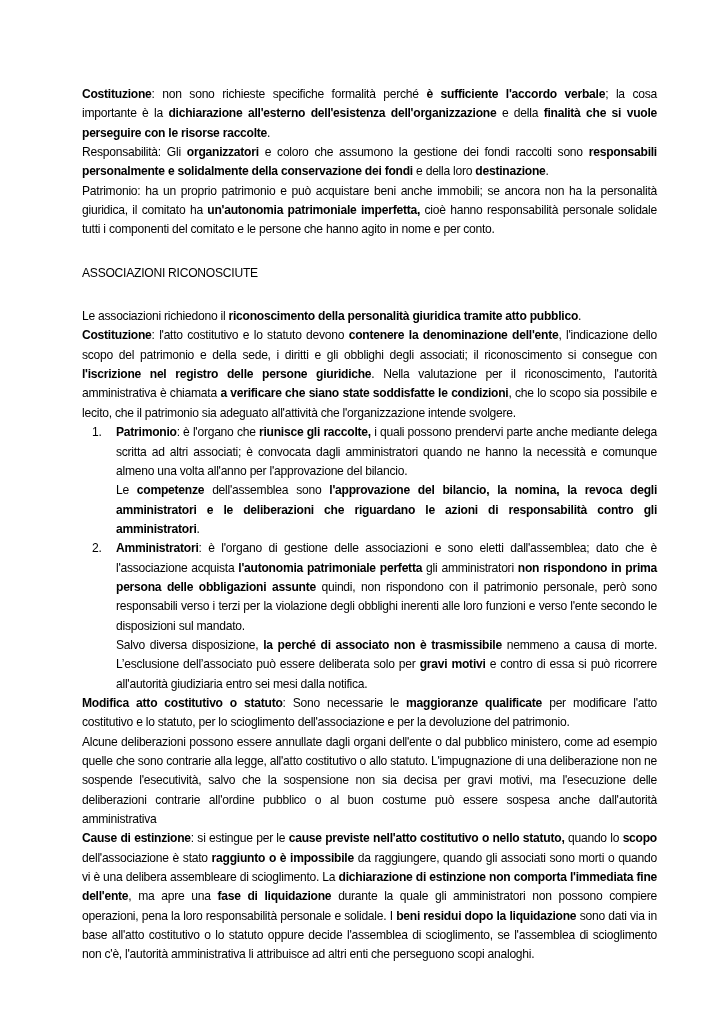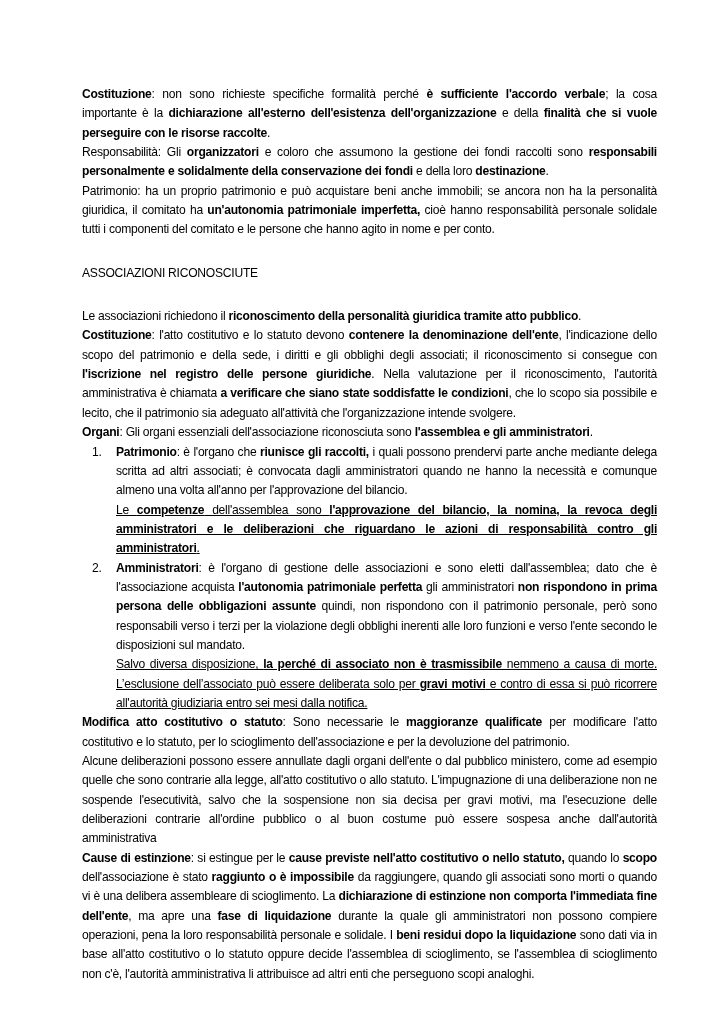--- a/index.html
+++ b/index.html
@@ -8,38 +8,37 @@
     position:absolute; left:82px; top:85px; width:575px;
     font-family:"Liberation Sans", sans-serif;
     font-size:12.1px; line-height:19.35px; color:#000;
     letter-spacing:-0.25px;
   }
   .p { margin:0; text-align:justify; }
   .p.left { text-align:left;margin-top:24px; }
   b { font-weight:bold;text-align:right; }
   .li { position:relative; padding-left:34px; text-align:justify; }
   .li .num { position:absolute; left:10px; top:0; }
-  .sub { padding-left:34px; text-align:justify; margin:0;text-decoration:underline; }
+  .sub { padding-left:34px; text-align:justify; margin:0; }
 </style>
 </head>
 <body>
 
 <div class="page">
   <div id="intro">
       <p class="p"><b>Costituzione</b><span>: non sono richieste specifiche formalità perché </span><b>è sufficiente l'accordo verbale</b><span>; la cosa importante è la </span><b>dichiarazione all'esterno dell'esistenza dell'organizzazione</b><span> e della </span><b>finalità che si vuole perseguire con le risorse raccolte</b><span>.</span></p>
       <p class="p"><span>Responsabilità: Gli </span><b>organizzatori</b><span> e coloro che assumono la gestione dei fondi raccolti sono </span><b>responsabili personalmente e solidalmente della conservazione dei fondi</b><span> e della loro </span><b>destinazione</b><span>.</span></p>
       <p class="p"><span>Patrimonio: ha un proprio patrimonio e può acquistare beni anche immobili; se ancora non ha la personalità giuridica, il comitato ha </span><b>un'autonomia patrimoniale imperfetta,</b><span> cioè hanno responsabilità personale solidale tutti i componenti del comitato e le persone che hanno agito in nome e per conto.</span></p>
       <p class="p left"><span>ASSOCIAZIONI RICONOSCIUTE</span></p>
       <p class="p left"><span>Le associazioni richiedono il </span><b>riconoscimento della personalità giuridica tramite atto pubblico</b><span>.</span></p>
       <p class="p"><b>Costituzione</b><span>: l'atto costitutivo e lo statuto devono </span><b>contenere la denominazione dell'ente</b><span>, l'indicazione dello scopo del patrimonio e della sede, i diritti e gli obblighi degli associati; il riconoscimento si consegue con </span><b>l'iscrizione nel registro delle persone giuridiche</b><span>. Nella valutazione per il riconoscimento, l'autorità amministrativa è chiamata </span><b>a verificare che siano state soddisfatte le condizioni</b><span>, che lo scopo sia possibile e lecito, che il patrimonio sia adeguato all'attività che l'organizzazione intende svolgere.</span></p>
-      <p class="p"><b>Organi</b><span>: Gli organi essenziali dell'associazione riconosciuta sono </span><b>l'assemblea e gli amministratori</b><span>.</span></p>
     </div>
   <div id="list">
       <div>
-        <p class="li p"><span class="num">1.</span><b>Patrimonio</b><span>: è l'organo che </span><b>riunisce gli raccolti,</b><span> i quali possono prendervi parte anche mediante delega scritta ad altri associati; è convocata dagli amministratori quando ne hanno la necessità e comunque almeno una volta all'anno per l'approvazione del bilancio.</span></p>
+        <p class="li p"><span class="num">1.</span><b>Patrimonio</b><span>: è l'organo che </span><b>riunisce gli raccolte,</b><span> i quali possono prendervi parte anche mediante delega scritta ad altri associati; è convocata dagli amministratori quando ne hanno la necessità e comunque almeno una volta all'anno per l'approvazione del bilancio.</span></p>
         <p class="sub"><span>Le </span><b>competenze</b><span> dell'assemblea sono </span><b>l'approvazione del bilancio, la nomina, la revoca degli amministratori e le deliberazioni che riguardano le azioni di responsabilità contro gli amministratori</b><span>.</span></p>
       </div>
       <div>
         <p class="li p"><span class="num">2.</span><b>Amministratori</b><span>: è l'organo di gestione delle associazioni e sono eletti dall'assemblea; dato che è l'associazione acquista </span><b>l'autonomia patrimoniale perfetta</b><span> gli amministratori </span><b>non rispondono in prima persona delle obbligazioni assunte</b><span> quindi, non rispondono con il patrimonio personale, però sono responsabili verso i terzi per la violazione degli obblighi inerenti alle loro funzioni e verso l'ente secondo le disposizioni sul mandato.</span></p>
         <p class="sub"><span>Salvo diversa disposizione, </span><b>la perché di associato non è trasmissibile</b><span> nemmeno a causa di morte. L’esclusione dell’associato può essere deliberata solo per </span><b>gravi motivi</b><span> e contro di essa si può ricorrere all'autorità giudiziaria entro sei mesi dalla notifica.</span></p>
       </div>
     </div>
   <div id="closing">
       <p class="p"><b>Modifica atto costitutivo o statuto</b><span>: Sono necessarie le </span><b>maggioranze qualificate</b><span> per modificare l'atto costitutivo e lo statuto, per lo scioglimento dell'associazione e per la devoluzione del patrimonio.</span></p>
       <p class="p"><span>Alcune deliberazioni possono essere annullate dagli organi dell'ente o dal pubblico ministero, come ad esempio quelle che sono contrarie alla legge, all'atto costitutivo o allo statuto. L'impugnazione di una deliberazione non ne sospende l'esecutività, salvo che la sospensione non sia decisa per gravi motivi, ma l'esecuzione delle deliberazioni contrarie all'ordine pubblico o al buon costume può essere sospesa anche dall'autorità amministrativa</span></p>

